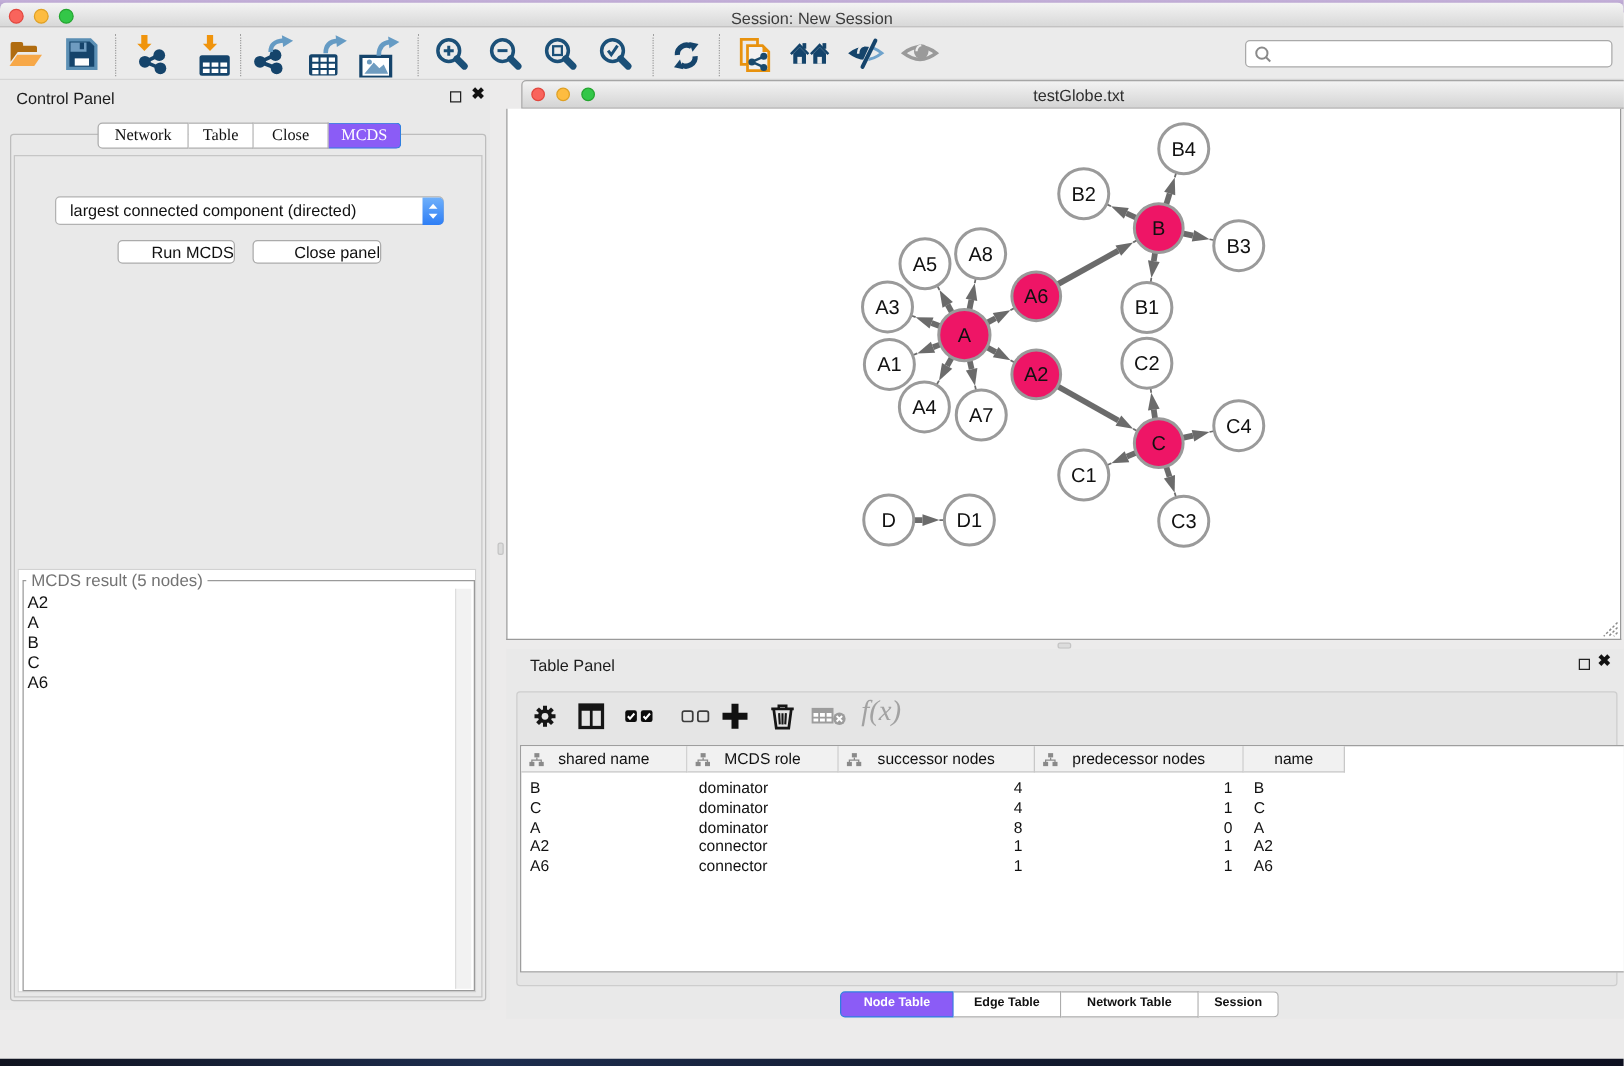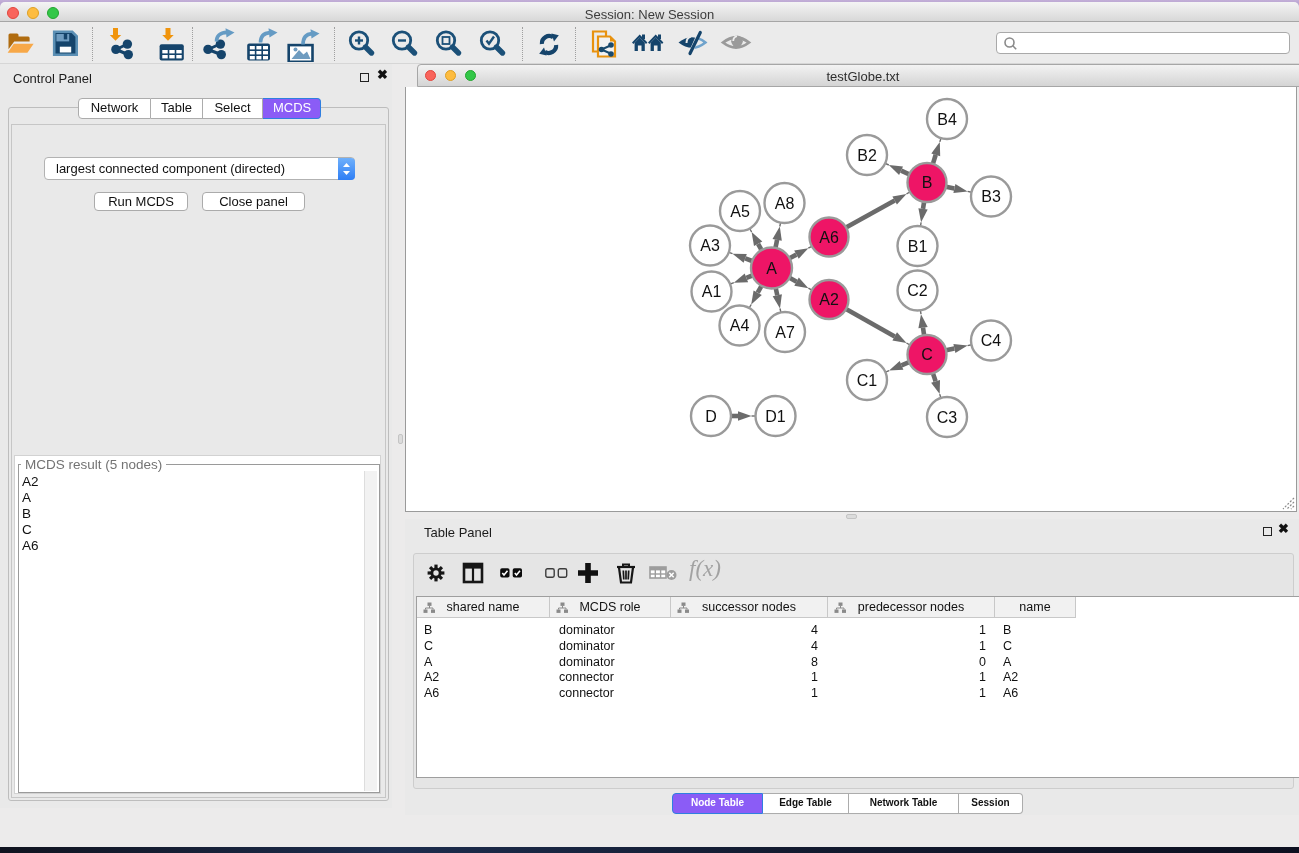--- a/index.html
+++ b/index.html
@@ -13,31 +13,31 @@
 .tl { position:absolute; top:5px; width:12px; height:12px; border-radius:50%; }
 #title { width:100%; text-align:center; top:5px; font-size:13px; color:#3c3c3c; }
 
 #toolbar { left:0; top:23px; width:1299px; height:41px; background:#ebebeb; border-bottom:1px solid #d6d6d6;}
 .sep { position:absolute; top:4px; height:34px; width:0; border-left:1px dotted #9f9f9f; }
 .ticon { position:absolute; top:5px; }
 #search { left:996px; top:9px; width:294px; height:22px; background:#fff; border:1px solid #a9a9a9; border-radius:4px; }
 
 #cpanel { left:0; top:64px; width:392px; height:744px; background:#e9e9e9; }
 .phead { font-size:13px; color:#1c1c1c; }
-.tabs { position:absolute; display:flex; font-size:13px; }
+.tabs { position:absolute; display:flex; font-size:13px;font-family:Liberation Serif, serif; }
 .tab { background:#fff; border:1px solid #acacac; border-left:none; padding:1.5px 10px 2.5px 10px; color:#111; text-align:center; line-height:14.5px;}
 .tab.first { border-left:1px solid #acacac; border-radius:4px 0 0 4px; }
 .tab.last { border-radius:0 4px 4px 0; }
 .tab.sel { background:#8b5cf6; color:#fff; border-color:#2f7fe0; }
 #cpbox { left:8px; top:43px; width:381px; height:694px; border:1px solid #bdbdbd; border-radius:3px; }
 #cpbox2 { left:11px; top:60px; width:375px; height:674px; border:1px solid #c6c6c6; }
 #optlabel { left:0; top:72px; width:392px; text-align:center; font-size:13px; color:#111; }
 #combo { left:44px; top:93px; width:311px; height:23px; background:#fff; border:1px solid #b2b2b2; border-radius:4px; font-size:13px; color:#111; line-height:21px; padding-left:11px;}
 #combobtn { left:338px; top:94px; width:17px; height:22px; border-radius:0 4px 4px 0; background:linear-gradient(#6fb0fb,#2e7ef5); }
-.btn { position:absolute; height:19px; background:#fff; border:1px solid #ababab; border-radius:4px; font-size:13px; color:#111; text-align:center; line-height:17px; }
+.btn { position:absolute; height:19px; background:#fff; border:1px solid #ababab; border-radius:4px; font-size:13px; color:#111; text-align:right; line-height:17px; }
 #mcdswhite { left:14px; top:391px; width:367px; height:339px; background:#fff; border:1px solid #d2d2d2;}
 #fieldset { left:3px; top:8px; width:362px; height:329px; border:1px solid #9a9a9a; }
 #fslegend { position:absolute; left:2px; top:-8px; background:#fff; padding:0 4px; font-size:13.5px; color:#737373; white-space:nowrap;}
 #mcdslist { position:absolute; left:7px; top:18px; font-size:13.5px; color:#111; line-height:16px; }
 #mcdssb { position:absolute; right:3px; top:15px; width:13px; bottom:2px; background:#f2f2f2; border-left:1px solid #ddd; }
 
 #netwin { left:405px; top:64px; width:892px; height:448px; }
 #nethead { left:12px; top:0; width:892px; height:23px; background:linear-gradient(#f3f3f3,#d4d4d4); border:1px solid #a6a6a6; border-radius:4px 4px 0 0; }
 #netcanvas { left:0; top:23px; width:892px; height:425px; background:#fff; border:1px solid #9a9a9a; border-top:none; }
 #nettitle { width:100%; text-align:center; top:4px; font-size:13px; color:#2e2e2e; }
@@ -214,21 +214,21 @@
 </div>
 
 <div class="abs" id="cpanel">
   <div class="abs phead" style="left:13px; top:7px;">Control Panel</div>
   <div class="abs" style="left:360px; top:9px; width:9px; height:9px; border:1.5px solid #222;"></div>
   <div class="abs" style="left:377px; top:3px; font-size:13px; font-weight:bold; color:#111;">✖</div>
   <div class="abs" id="cpbox"></div>
   <div class="tabs" style="left:78px; top:34px;">
     <div class="tab first" style="width:73px;">Network</div>
     <div class="tab" style="width:52px;">Table</div>
-    <div class="tab" style="width:60px;">Select</div>
+    <div class="tab" style="width:60px;">Close</div>
     <div class="tab last sel" style="width:58px;">MCDS</div>
   </div>
   <div class="abs" id="cpbox2"></div>
   <div class="abs" id="combo">largest connected component (directed)</div>
   <div class="abs" id="combobtn">
     <svg width="17" height="22">
         <path d="M5 9 L8.5 5 L12 9 Z" fill="#fff"></path>
         <path d="M5 13 L8.5 17 L12 13 Z" fill="#fff"></path>
       </svg>
   </div>

